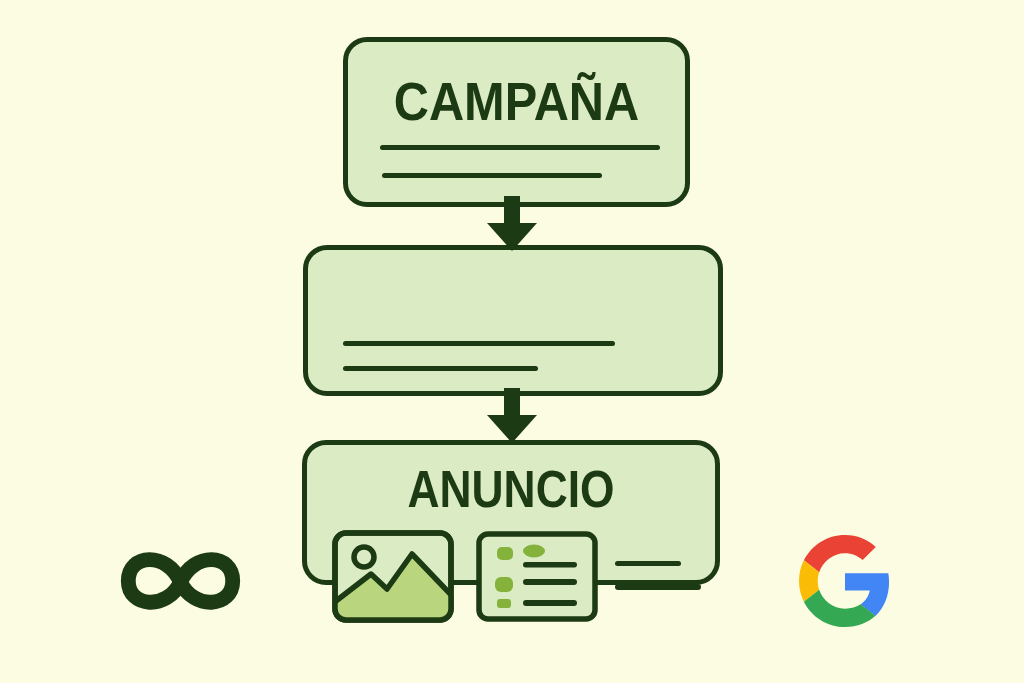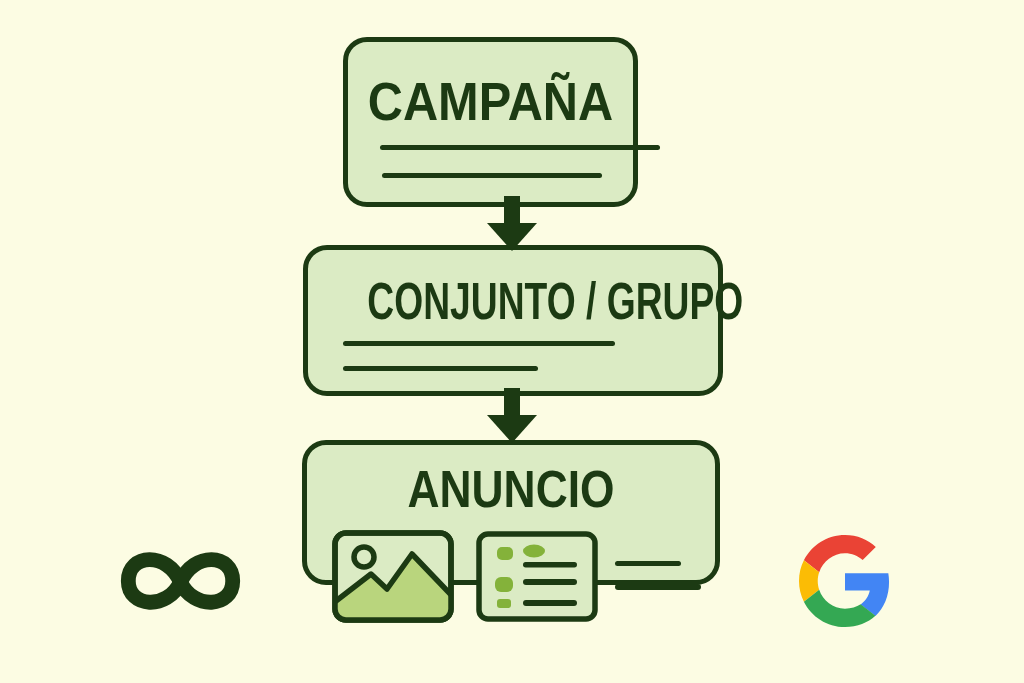--- a/index.html
+++ b/index.html
@@ -21,21 +21,21 @@
     background:var(--background);
     overflow:hidden;
   }
   .level-box{
     position:absolute;
     background:var(--box-fill);
     border:5px solid var(--dark-green);
     border-radius:24px;
     box-sizing:border-box;
   }
-  .box-campaign{left:343px;top:37px;width:295px;height:170px;}
+  .box-campaign{left:343px;top:37px;width:347px;height:170px;}
   .box-adset{left:303px;top:245px;width:420px;height:151px;}
   .box-ad{left:302px;top:440px;width:418px;height:145px;}
   .box-title{
     position:absolute;left:0;right:0;
     text-align:center;
     color:var(--dark-green);
     font-weight:700;
     line-height:1;
     white-space:nowrap;
   }
@@ -77,23 +77,20 @@
     <div class="ph-line" style="left:32px;top:103px;width:280px;"></div>
     <div class="ph-line" style="left:34px;top:131px;width:220px;"></div>
   </div>
 
   <svg class="arrow-svg" style="left:486px;top:196px;" width="52" height="55" viewBox="0 0 52 55">
     <rect x="18" y="0" width="16" height="29" class="fill-dark"></rect>
     <polygon points="1,27 51,27 26,55" class="fill-dark"></polygon>
   </svg>
 
   <div class="level-box box-adset">
-    <div class="box-title t-adset">
-      <span>CONJUNTO / GRUPO</span>
-    </div>
     <div class="ph-line" style="left:35px;top:91px;width:272px;"></div>
     <div class="ph-line" style="left:35px;top:116px;width:195px;"></div>
   </div>
 
   <svg class="arrow-svg" style="left:486px;top:388px;" width="52" height="55" viewBox="0 0 52 55">
     <rect x="18" y="0" width="16" height="29" class="fill-dark"></rect>
     <polygon points="1,27 51,27 26,55" class="fill-dark"></polygon>
   </svg>
 
   <div class="level-box box-ad">

